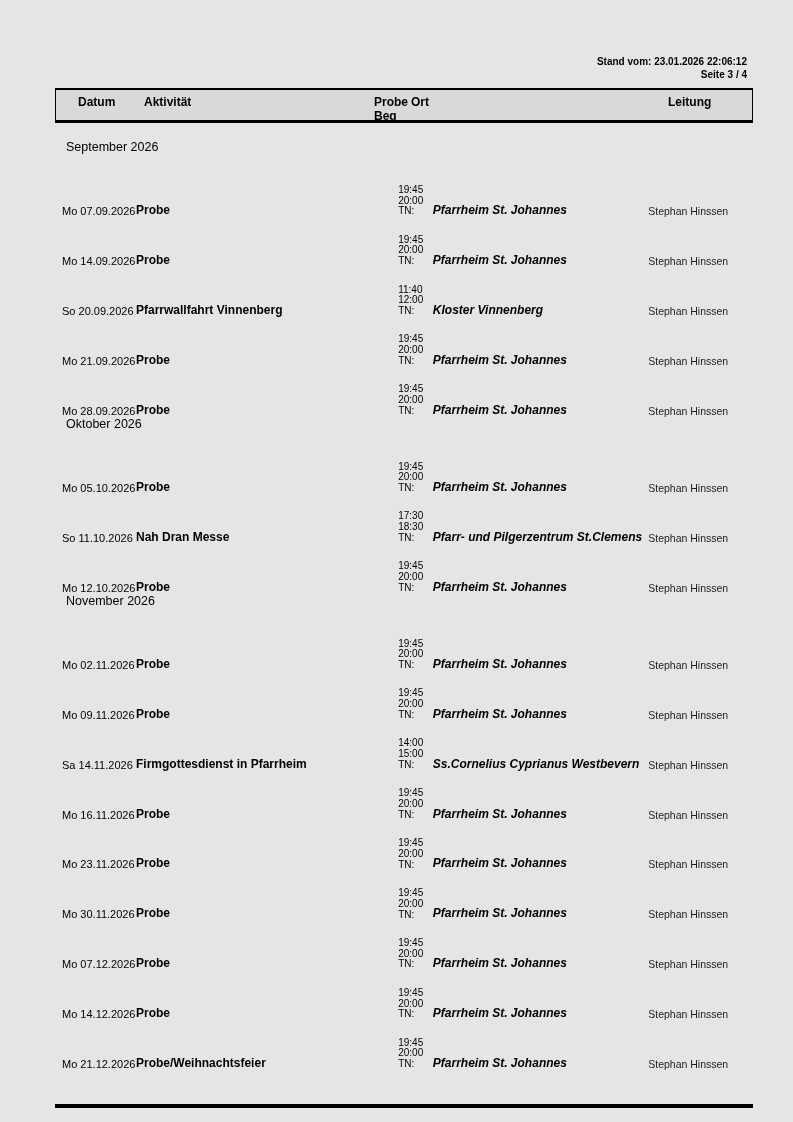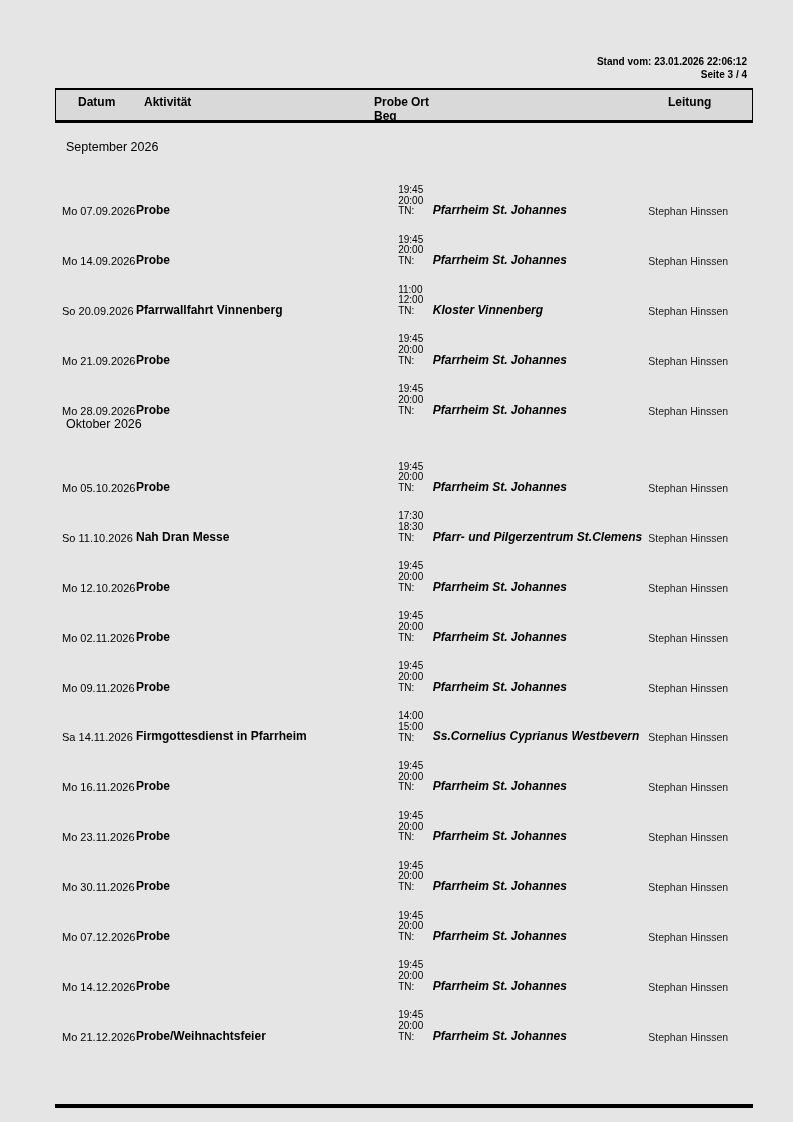--- a/index.html
+++ b/index.html
@@ -163,21 +163,21 @@
       <div>TN:</div>
     </div>
     <div class="c-ort">Pfarrheim St. Johannes</div>
     <div class="c-leitung">Stephan Hinssen</div>
   </div>
 
   <div class="row">
     <div class="c-date">So 20.09.2026</div>
     <div class="c-act">Pfarrwallfahrt Vinnenberg</div>
     <div class="c-times">
-      <div>11:00</div>
+      <div>11:40</div>
       <div>12:00</div>
       <div>TN:</div>
     </div>
     <div class="c-ort">Kloster Vinnenberg</div>
     <div class="c-leitung">Stephan Hinssen</div>
   </div>
 
   <div class="row">
     <div class="c-date">Mo 21.09.2026</div>
     <div class="c-act">Probe</div>
@@ -233,20 +233,21 @@
     <div class="c-act">Probe</div>
     <div class="c-times">
       <div>19:45</div>
       <div>20:00</div>
       <div>TN:</div>
     </div>
     <div class="c-ort">Pfarrheim St. Johannes</div>
     <div class="c-leitung">Stephan Hinssen</div>
   </div>
 
+  <div class="month-header">November 2026</div>
 
   <div class="row">
     <div class="c-date">Mo 02.11.2026</div>
     <div class="c-act">Probe</div>
     <div class="c-times">
       <div>19:45</div>
       <div>20:00</div>
       <div>TN:</div>
     </div>
     <div class="c-ort">Pfarrheim St. Johannes</div>

